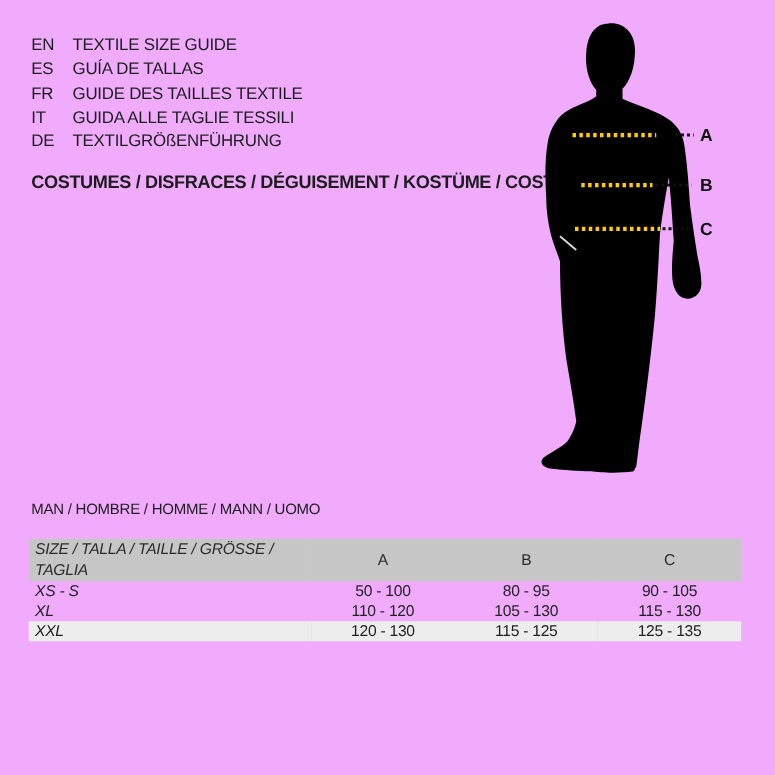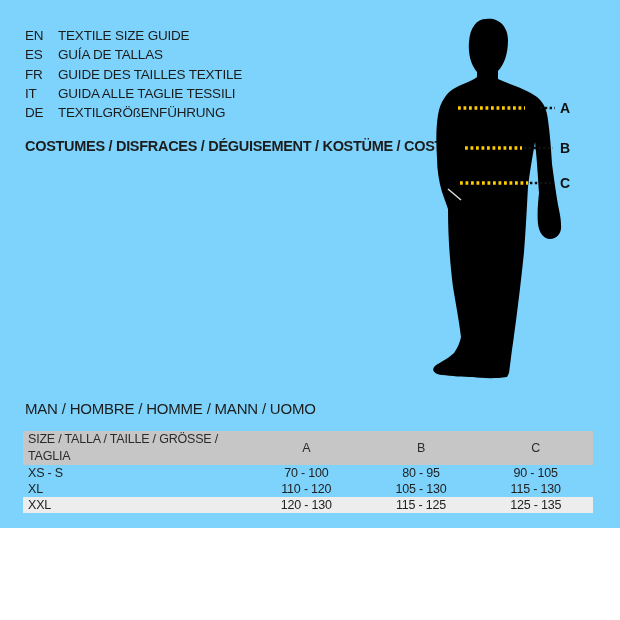--- a/index.html
+++ b/index.html
@@ -1,46 +1,46 @@
 <!DOCTYPE html>
 <html><head>
 <meta charset="utf-8">
 <style>
   html,body { margin:0; padding:0; background:#ffffff; }
   .canvas {
-    position:relative; width:620px; height:528px; overflow:hidden;
-    background:#7dd3fc; color:#1c1c1c;
+    position:relative; width:620px; height:620px; overflow:hidden;
+    background:#f0abfc; color:#1c1c1c;
     font-family:"Liberation Sans", sans-serif;
     -webkit-font-smoothing:antialiased;
   }
   
   .langs { position:absolute; left:25px; top:26px; }
   .lang-row { display:flex; font-size:13.5px; line-height:19.3px; letter-spacing:-0.2px; }
   .lang-code { width:33px; flex:0 0 33px; }
   
   .category-title {
     position:absolute; left:25px; top:138px;
     font-size:14.5px; font-weight:700; letter-spacing:-0.3px; white-space:nowrap;
   }
   
   .figure-wrap { position:absolute; left:420px; top:12px; width:200px; height:372px; }
   .figure-wrap svg { display:block; }
   .measure-label { font:700 14px "Liberation Sans", sans-serif; fill:#111111; }
   
-  .man-title { position:absolute; left:25px; top:400px; font-size:15px; letter-spacing:-0.2px; }
+  .man-title { position:absolute; left:25px; top:400px; font-size:12px; letter-spacing:-0.2px; }
   
   table.sizes {
     position:absolute; left:23px; top:431px; width:570px;
     border-collapse:collapse; table-layout:fixed;
     font-size:12.5px; letter-spacing:-0.2px; color:#222222;
   }
   .sizes col.c-size { width:226px; }
   .sizes th, .sizes td { padding:0; height:16px; line-height:16px; font-weight:normal; text-align:center; }
   .sizes thead th { background:#c6c6c6; height:17px; line-height:17px; color:#2b2b2b; }
-  .sizes th.left, .sizes td.left { text-align:left; padding-left:5px; }
+  .sizes th.left, .sizes td.left { text-align:left; padding-left:5px;font-style:italic; }
   .sizes tbody tr.stripe { background:#ededed; }
   
   .legend { position:absolute; left:25px; top:535px; font-size:13.5px; line-height:20.3px; letter-spacing:-0.2px; }
 </style>
 </head>
 <body>
 
 <div class="canvas">
 
   <div class="langs">
@@ -134,21 +134,21 @@
       <tr>
         <th class="left">SIZE / TALLA / TAILLE / GRÖSSE / TAGLIA</th>
         <th>A</th>
         <th>B</th>
         <th>C</th>
       </tr>
     </thead>
     <tbody>
       <tr>
         <td class="left">XS - S</td>
-        <td>70 - 100</td>
+        <td>50 - 100</td>
         <td>80 - 95</td>
         <td>90 - 105</td>
       </tr>
       <tr>
         <td class="left">XL</td>
         <td>110 - 120</td>
         <td>105 - 130</td>
         <td>115 - 130</td>
       </tr>
       <tr class="stripe">

